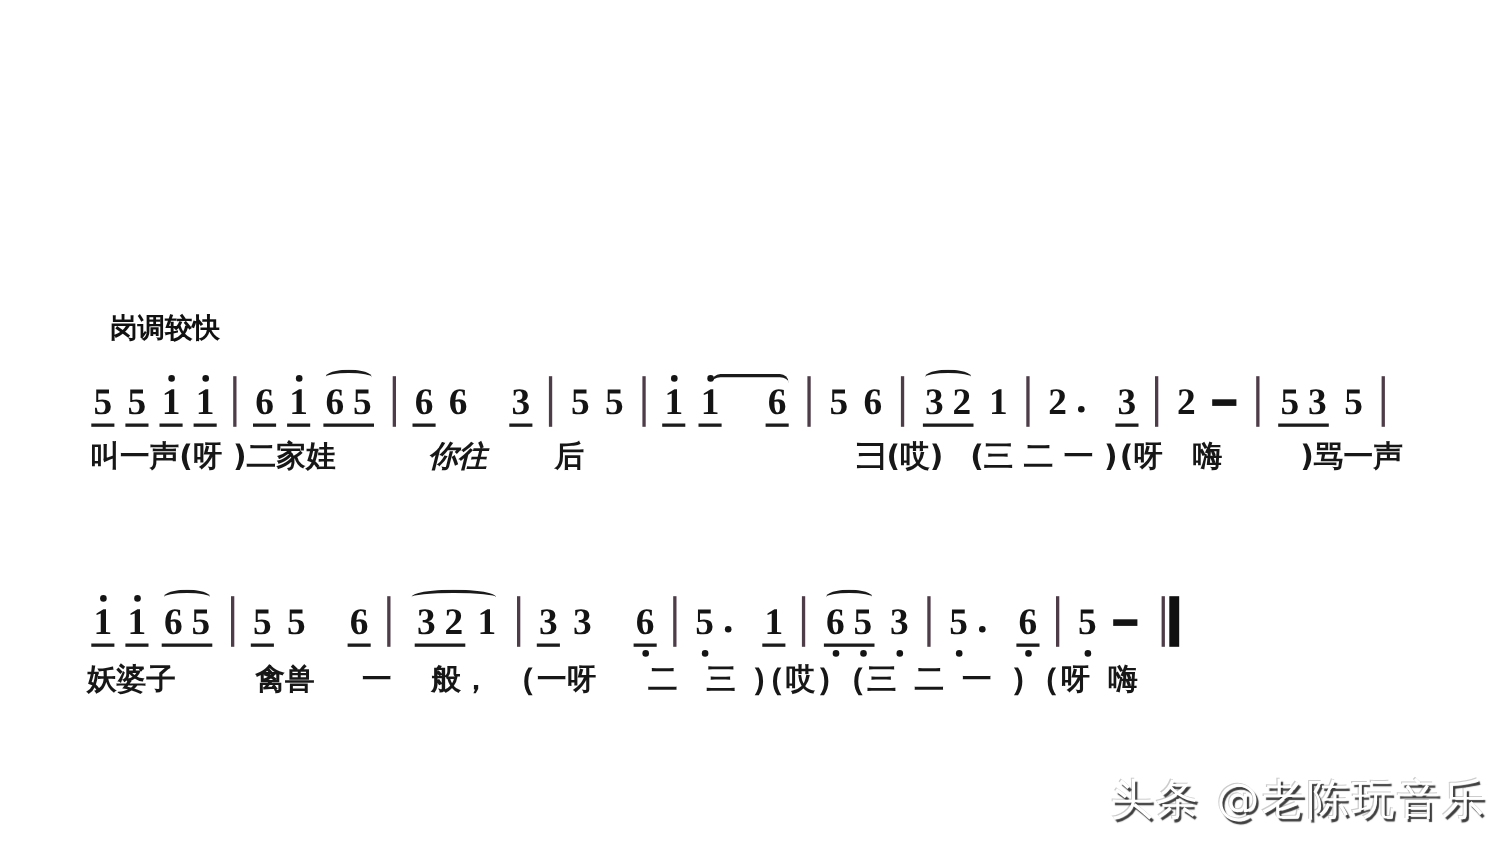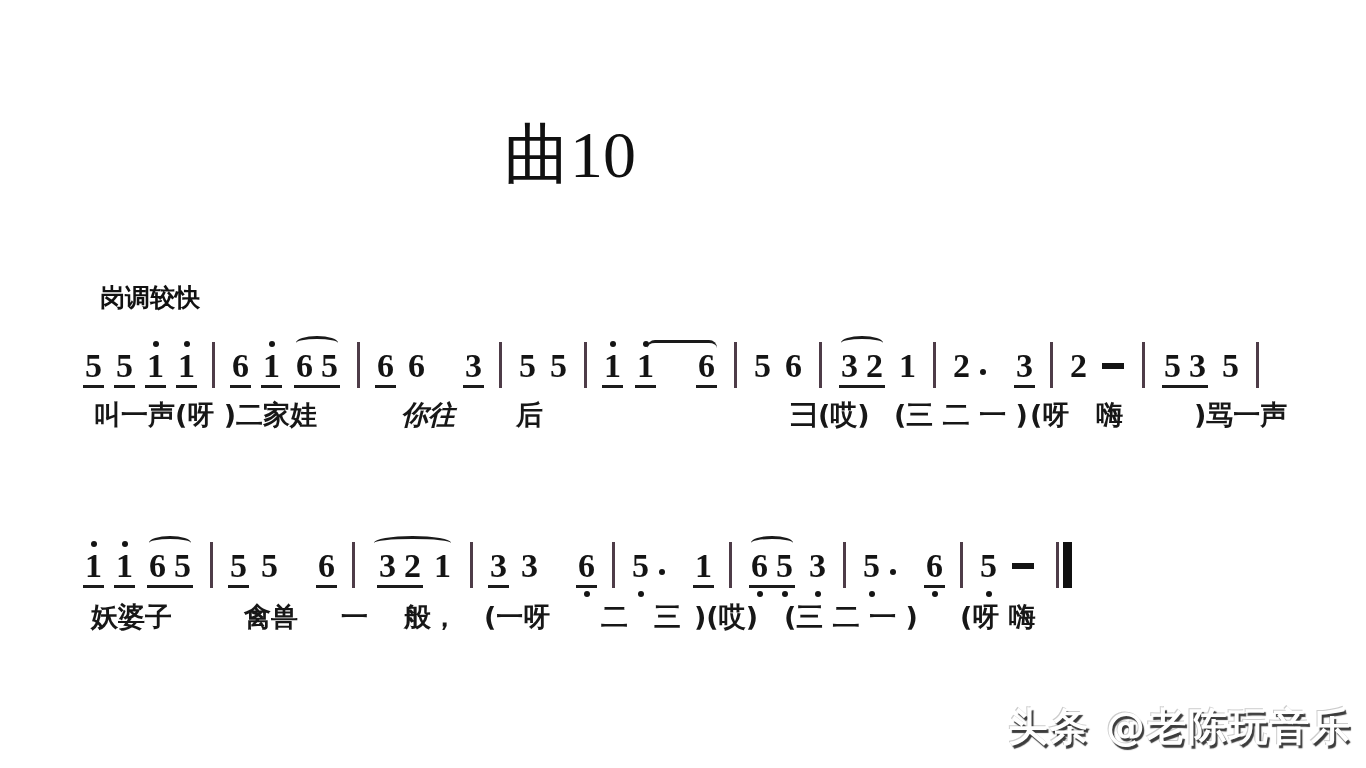--- a/index.html
+++ b/index.html
@@ -29,32 +29,31 @@
       border-top:3px solid #1a1a1a;border-radius:8px 8px 0 0;}
   .aug{width:6px;height:6px;border-radius:50%;background:#141414;margin:0 5px 4px 3px;
       align-self:flex-end;display:inline-block;}
   .dash{width:22px;height:6px;background:#141414;margin:0 8px 10px 8px;
       align-self:flex-end;display:inline-block;}
   .sp{display:inline-block;}
   .bar{width:3px;height:46px;background:#4e3c48;margin:0 10px -9px 10px;align-self:flex-end;}
   .fbar{display:flex;align-self:flex-end;margin:0 0 -9px 14px;}
   .fbar .thin{width:3px;height:46px;background:#4e3c48;}
   .fbar .thick{width:9px;height:46px;background:#101010;margin-left:4px;}
-  .lyrics{position:absolute;left:16px;width:1122px;height:40px;}
-  #lyr1{top:397px;} #lyr2{top:599px;}
+  .lyrics{position:absolute;left:4px;width:1122px;height:40px;}
+  #lyr1{top:397px;} #lyr2{top:599px;font-family:Liberation Mono, monospace;}
   .lyr{position:absolute;top:0;font-size:27px;font-weight:700;color:#171717;white-space:pre;}
-  .watermark{position:absolute;top:700px;right:14px;font-size:39px;font-weight:700;color:#ffffff;
+  .watermark{position:absolute;top:700px;right:14px;font-size:39px;font-weight:400;color:#ffffff;
       letter-spacing:2px;
       text-shadow:2px 3px 1px #3c3c3c,-1px -1px 0 #cccccc;}
 </style>
 </head>
 <body>
 
 <div class="sheet">
-  <div class="title">曲10</div>
   <div class="tempo">岗调较快</div>
 
   <div class="mline" id="mline1">
       <div class="measure">
         <span class="note u">
           <span class="d">5</span>
         </span>
         <span class="note u">
           <span class="d">5</span>
         </span>

